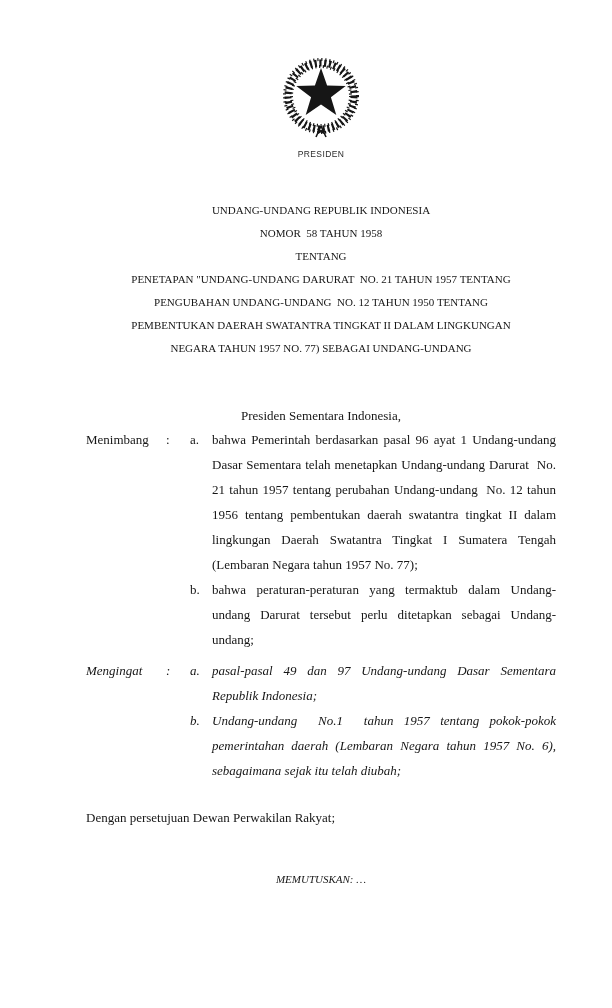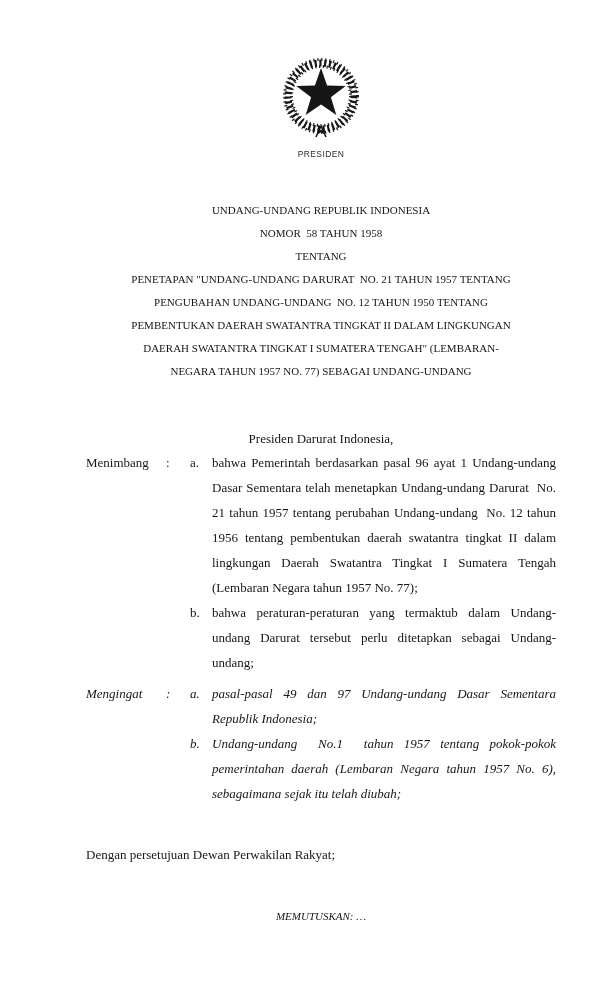--- a/index.html
+++ b/index.html
@@ -51,21 +51,21 @@
   .clause .items { flex: 1; min-width: 0; }
   .item { display: flex; }
   .item .marker { width: 22px; flex: none; }
   .item .text {
     flex: 1;
     min-width: 0;
     text-align: justify;
     white-space: pre-wrap;
   }
   .agreement {
-    margin-top: 36px;
+    margin-top: 22px;
     font-size: 13px;
     line-height: 25px;
   }
   .decision {
     margin-top: 37px;
     font-size: 11px;
     line-height: 25px;
     text-align: center;
     font-style: italic;
   }
@@ -91,26 +91,25 @@
   </div>
 
   <div class="title-block">
     <div class="t-line">UNDANG-UNDANG REPUBLIK INDONESIA</div>
     <div class="t-line">NOMOR  58 TAHUN 1958</div>
     <div class="t-line">TENTANG</div>
     <div class="subject">
       <div class="t-line">PENETAPAN "UNDANG-UNDANG DARURAT  NO. 21 TAHUN 1957 TENTANG</div>
       <div class="t-line">PENGUBAHAN UNDANG-UNDANG  NO. 12 TAHUN 1950 TENTANG</div>
       <div class="t-line">PEMBENTUKAN DAERAH SWATANTRA TINGKAT II DALAM LINGKUNGAN</div>
-      <div class="t-line">DAERAH SWATANTRA TINGKAT I SUMATERA TENGAH" (LEMBARAN-</div>
       <div class="t-line">NEGARA TAHUN 1957 NO. 77) SEBAGAI UNDANG-UNDANG</div>
     </div>
   </div>
 
-  <div class="salutation">Presiden Darurat Indonesia,</div>
+  <div class="salutation">Presiden Sementara Indonesia,</div>
 
   <div class="clause menimbang">
     <div class="label">Menimbang</div>
     <div class="colon">:</div>
     <div class="items">
       <div class="item">
         <div class="marker">a.</div>
         <div class="text">bahwa Pemerintah berdasarkan pasal 96 ayat 1 Undang-undang Dasar Sementara telah menetapkan Undang-undang Darurat  No. 21 tahun 1957 tentang perubahan Undang-undang  No. 12 tahun 1956 tentang pembentukan daerah swatantra tingkat II dalam lingkungan Daerah Swatantra Tingkat I Sumatera Tengah (Lembaran Negara tahun 1957 No. 77);</div>
       </div>
       <div class="item">

